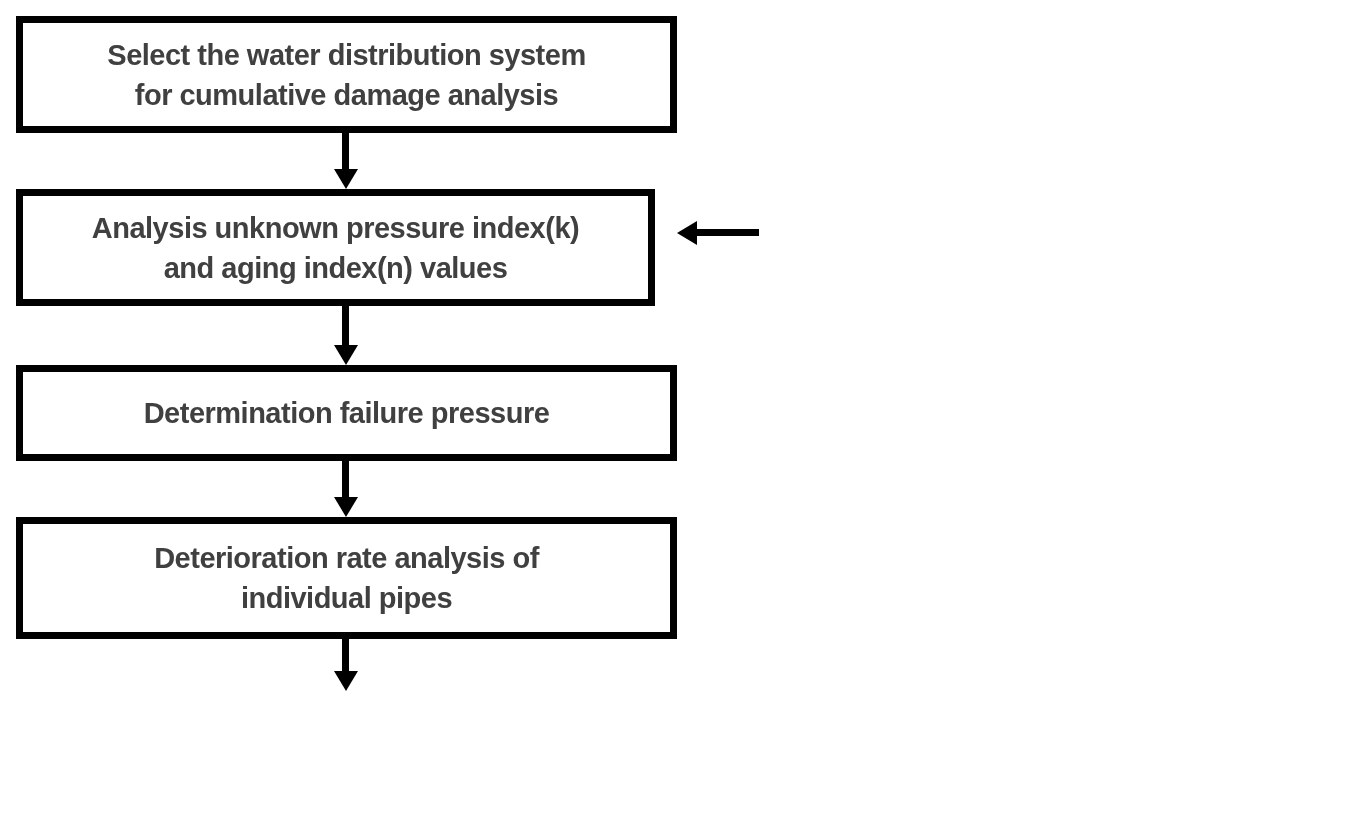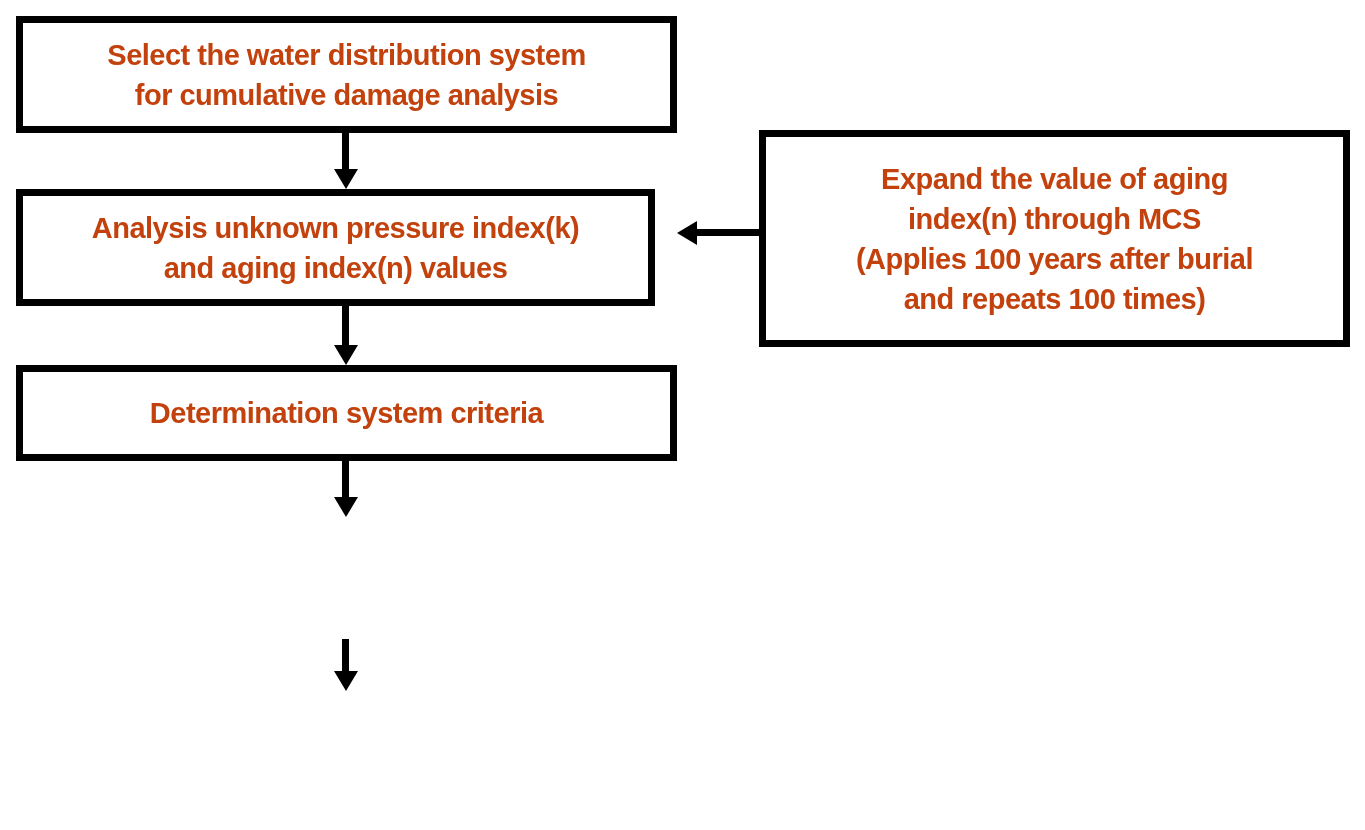--- a/index.html
+++ b/index.html
@@ -23,21 +23,21 @@
     display: flex;
     align-items: center;
     justify-content: center;
     text-align: center;
   }
   .flowbox .boxtext {
     white-space: pre-line;
     font-weight: bold;
     font-size: 29px;
     line-height: 40px;
-    color: #c2410c;
+    color: #404040;
     letter-spacing: -0.5px;
     padding: 0 10px;
   }
   
   #box-select   { left: 16px;  top: 16px;  width: 661px; height: 117px; }
   #box-analysis { left: 16px;  top: 189px; width: 639px; height: 117px; }
   #box-failure  { left: 16px;  top: 365px; width: 661px; height: 96px;  }
   #box-deterior { left: 16px;  top: 517px; width: 661px; height: 122px; }
   #box-cumul    { left: 16px;  top: 691px; width: 661px; height: 118px; }
   
@@ -94,31 +94,29 @@
     <span class="boxtext">Select the water distribution system
 for cumulative damage analysis</span>
   </div>
 
   <div class="flowbox" id="box-analysis">
     <span class="boxtext">Analysis unknown pressure index(k)
 and aging index(n) values</span>
   </div>
 
   <div class="flowbox" id="box-failure">
-    <span class="boxtext">Determination system criteria</span>
+    <span class="boxtext">Determination failure pressure</span>
+  </div>
+
+  <div class="flowbox" id="box-deterior">
+    <span class="boxtext">Deterioration rate analysis of
+individual pipes</span>
   </div>
 
 
-
-  <div class="flowbox" id="box-mcs">
-    <span class="boxtext">Expand the value of aging
-index(n) through MCS
-(Applies 100 years after burial
-and repeats 100 times)</span>
-  </div>
 
   <div class="vline" id="arrow1-line"></div>
   <div class="vhead" id="arrow1-head"></div>
 
   <div class="vline" id="arrow2-line"></div>
   <div class="vhead" id="arrow2-head"></div>
 
   <div class="vline" id="arrow3-line"></div>
   <div class="vhead" id="arrow3-head"></div>
 

